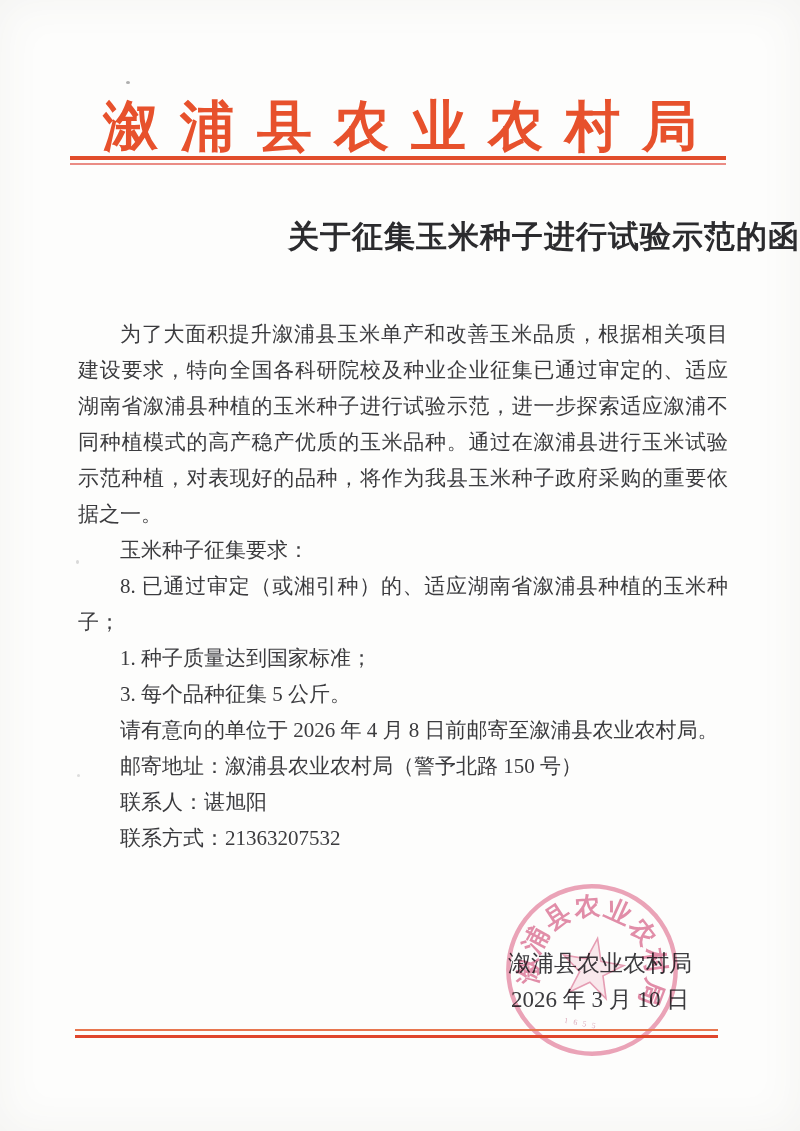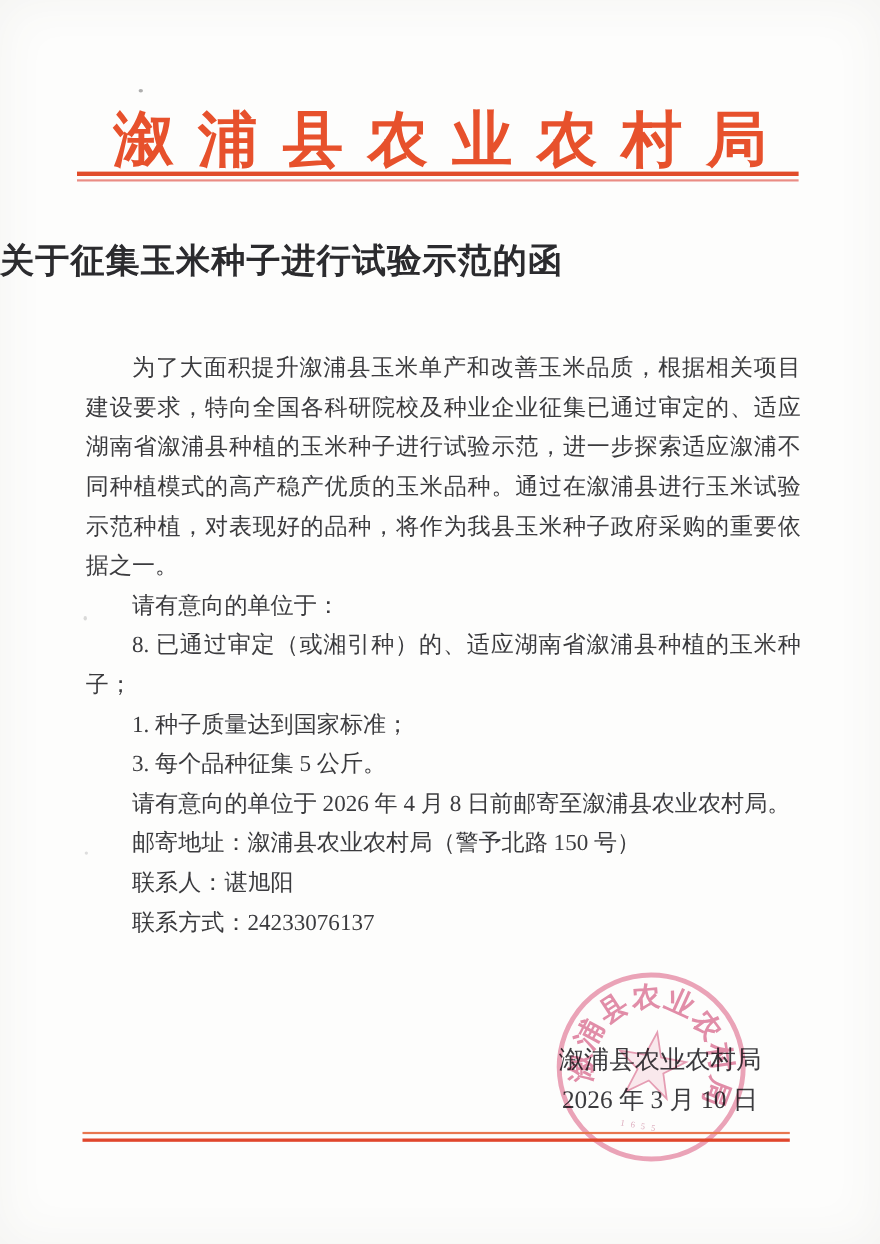--- a/index.html
+++ b/index.html
@@ -16,21 +16,21 @@
     font-size:55px;font-weight:bold;
     letter-spacing:22px;padding-left:22px;box-sizing:border-box;
     white-space:nowrap;
   }
   .rule-top{position:absolute;top:156px;left:70px;width:656px;}
   .rule-top .r1{height:4px;background:#e14c2a;margin-bottom:3px;}
   .rule-top .r2{height:2px;background:#ea8c84;}
   
   .doc-title{
     position:absolute;top:216px;left:0;width:100%;margin:0;
-    text-align:left;font-size:31px;font-weight:bold;
+    text-align:right;font-size:31px;font-weight:bold;
     letter-spacing:1px;color:#2b2b2e;white-space:nowrap;
   }
   
   .body-block{
     position:absolute;top:316px;left:78px;width:650px;
     font-size:21px;line-height:36px;color:#3b3b3e;
     text-align:justify;
   }
   .body-block p{margin:0;text-indent:2em;}
   
@@ -71,28 +71,28 @@
 
   <div class="rule-top">
     <div class="r1"></div>
     <div class="r2"></div>
   </div>
 
   <h1 class="doc-title">关于征集玉米种子进行试验示范的函</h1>
 
   <div class="body-block">
     <p>为了大面积提升溆浦县玉米单产和改善玉米品质，根据相关项目建设要求，特向全国各科研院校及种业企业征集已通过审定的、适应湖南省溆浦县种植的玉米种子进行试验示范，进一步探索适应溆浦不同种植模式的高产稳产优质的玉米品种。通过在溆浦县进行玉米试验示范种植，对表现好的品种，将作为我县玉米种子政府采购的重要依据之一。</p>
-    <p>请有意向的单位于：</p>
+    <p>玉米种子征集要求：</p>
     <p>8. 已通过审定（或湘引种）的、适应湖南省溆浦县种植的玉米种子；</p>
     <p>1. 种子质量达到国家标准；</p>
     <p>3. 每个品种征集 5 公斤。</p>
     <p>请有意向的单位于 2026 年 4 月 8 日前邮寄至溆浦县农业农村局。</p>
     <p>邮寄地址：溆浦县农业农村局（警予北路 150 号）</p>
     <p>联系人：谌旭阳</p>
-    <p>联系方式：24233076137</p>
+    <p>联系方式：21363207532</p>
   </div>
 
   <div class="signature">
     <div>溆浦县农业农村局</div>
     <div>2026 年 3 月 10 日</div>
   </div>
 
   <div class="seal">
     <svg viewBox="0 0 200 200" width="178" height="178">
       <circle cx="100" cy="100" r="94" fill="none" stroke="rgba(228,125,155,0.85)" stroke-width="5"></circle>

